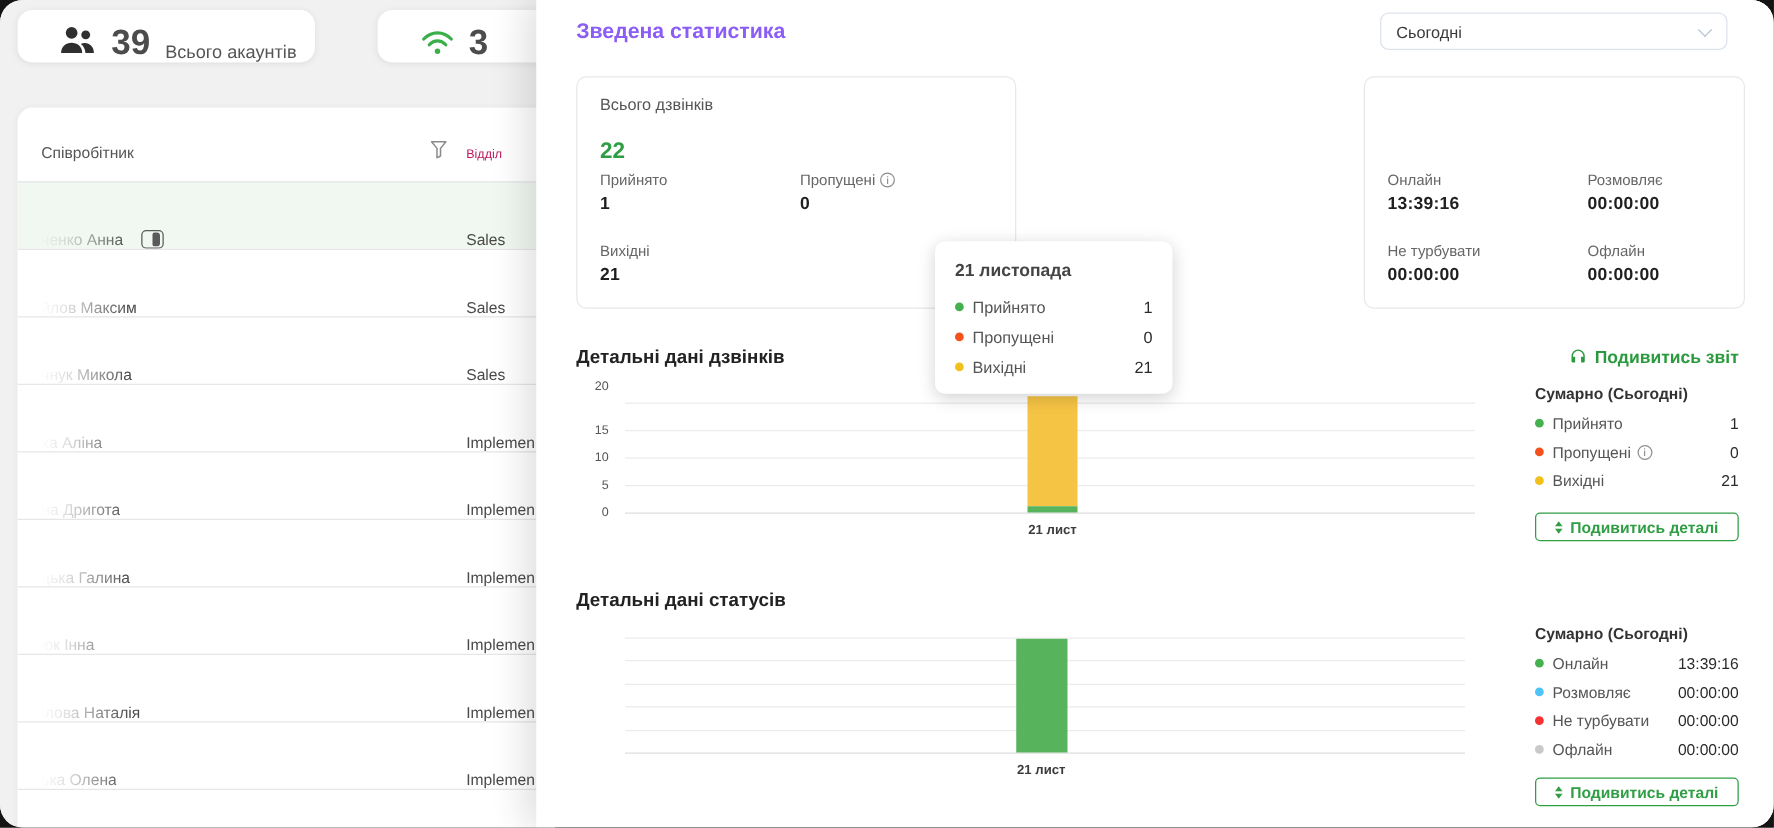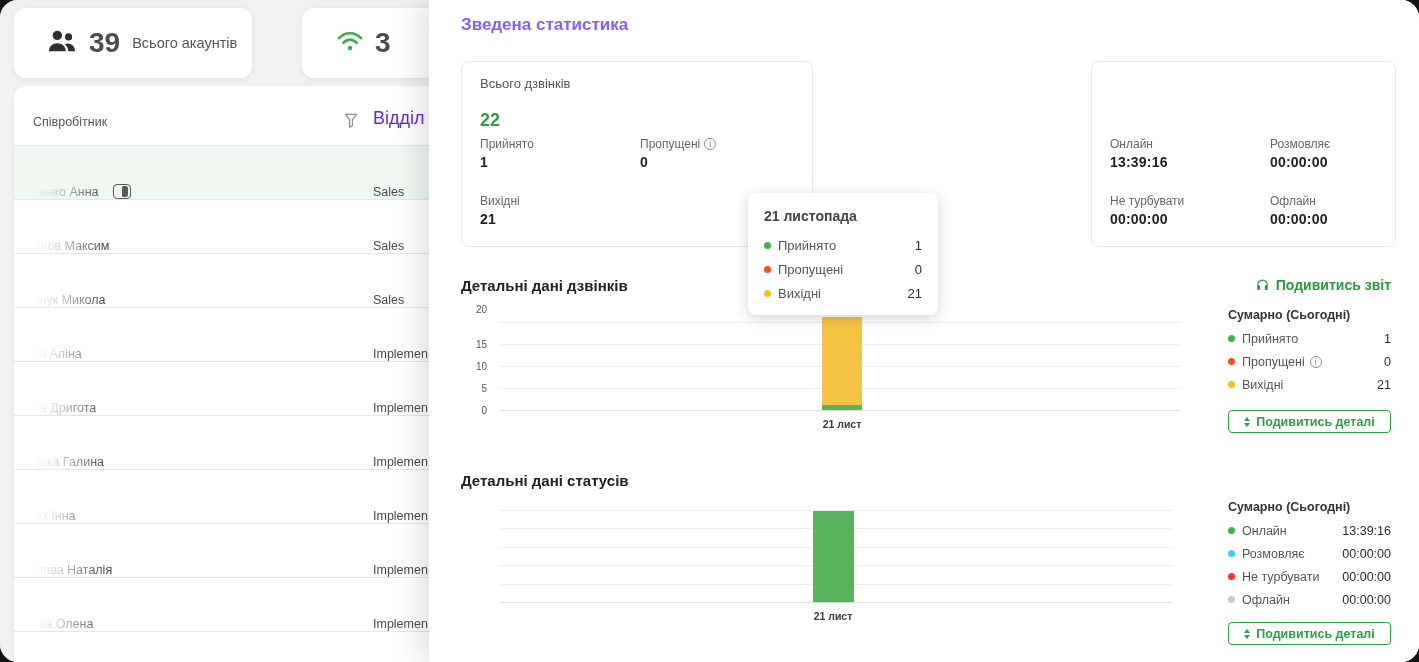--- a/index.html
+++ b/index.html
@@ -2,35 +2,35 @@
 <html><head>
 <meta charset="utf-8">
 <style>
   * { margin:0; padding:0; box-sizing:border-box; }
   html,body { background:#141414; }
   body { font-family:"Liberation Sans","DejaVu Sans",sans-serif; }
   .app { position:relative; width:1419px; height:662px; margin:0 auto; background:#f1f1f1; border-radius:18px; overflow:hidden; }
 
   
   .left-zone { position:absolute; inset:0; background:#f1f1f1; }
-  .mini-card { position:absolute; top:8px; height:70px; background:#fff; border-radius:12px; box-shadow:0 1px 6px rgba(0,0,0,.08); display:flex; align-items:center; }
+  .mini-card { position:absolute; top:8px; height:42px; background:#fff; border-radius:12px; box-shadow:0 1px 6px rgba(0,0,0,.08); display:flex; align-items:flex-end; }
   .card-accounts { left:14px; width:238px; padding-left:33px; }
   .card-online { left:302px; width:180px; padding-left:35px; }
   .mini-card .big-num { font-size:28px; font-weight:700; color:#4c4c4c; margin:0 12px; }
   .mini-card .card-label { font-size:14.5px; color:#555; }
   .users-icon svg { width:30px; height:26px; fill:#2f2f2f; }
   .wifi-icon svg { width:26px; height:22px; stroke:#3aae49; fill:none; stroke-width:2.6; stroke-linecap:round; }
   .wifi-icon .dot { fill:#3aae49; stroke:none; }
 
   .table-card { position:absolute; left:14px; top:86px; width:430px; height:600px; background:#fff; border-radius:12px 12px 0 0; box-shadow:0 1px 5px rgba(0,0,0,.06); overflow:hidden; }
   .thead { height:59px; display:flex; align-items:flex-end; padding:0 0 16px 19px; position:relative; }
   .thead .col-emp { font-size:12.5px; color:#555; }
   .funnel-icon { position:absolute; left:330px; bottom:13px; }
   .funnel-icon svg { width:14px; height:15px; stroke:#8b8b8b; fill:none; stroke-width:1.4; stroke-linejoin:round; }
-  .thead .col-dept { position:absolute; left:359px; bottom:16px; font-size:18px; color:#6d28d9; }
+  .thead .col-dept { position:absolute; left:359px; bottom:16px; font-size:10px; color:#be185d; }
   .trow { position:relative; height:54px; border-top:1px solid #e6e6e6; display:flex; align-items:flex-end; background:#fff; }
   .trow.hl { background:#f1f8f2; }
   .trow .name-wrap { display:flex; align-items:center; padding-left:19px; }
   .trow .name { font-size:12.5px; color:#4a4a4a; display:inline-block; max-width:140px; white-space:nowrap;
     -webkit-mask-image:linear-gradient(90deg,rgba(0,0,0,0) 0px,rgba(0,0,0,.2) 22px,#000 70px);
     mask-image:linear-gradient(90deg,rgba(0,0,0,0) 0px,rgba(0,0,0,.2) 22px,#000 70px); }
   .device-icon { position:relative; width:18px; height:15px; border:1.6px solid #5a5a5a; border-radius:4px; margin-left:14px; }
   .device-icon::after { content:""; position:absolute; top:1.2px; right:1.2px; bottom:1.2px; width:6px; background:#5a5a5a; border-radius:1.5px 2.5px 2.5px 1.5px; }
   .trow .dept { position:absolute; left:359px; font-size:12.5px; color:#4a4a4a; white-space:nowrap; }
 
@@ -190,20 +190,24 @@
           </span>
         <span class="dept">Implemen</span>
       </div>
     </div>
   </div>
 
   <div class="panel">
 
     <div class="panel-title">Зведена статистика</div>
 
+    <div class="period-select">
+      <span>Сьогодні</span>
+      <span class="chev"></span>
+    </div>
 
     <div class="stat-card sc-a">
       <div class="sc-title">Всього дзвінків</div>
       <div class="sc-total">22</div>
       <div class="grid1">
         <div class="kv"><span>Прийнято</span><b>1</b></div>
         <div class="kv"><span>Пропущені</span><span class="info-icon"></span><b>0</b></div>
         <div class="kv"><span>Вихідні</span><b>21</b></div>
       </div>
     </div>

